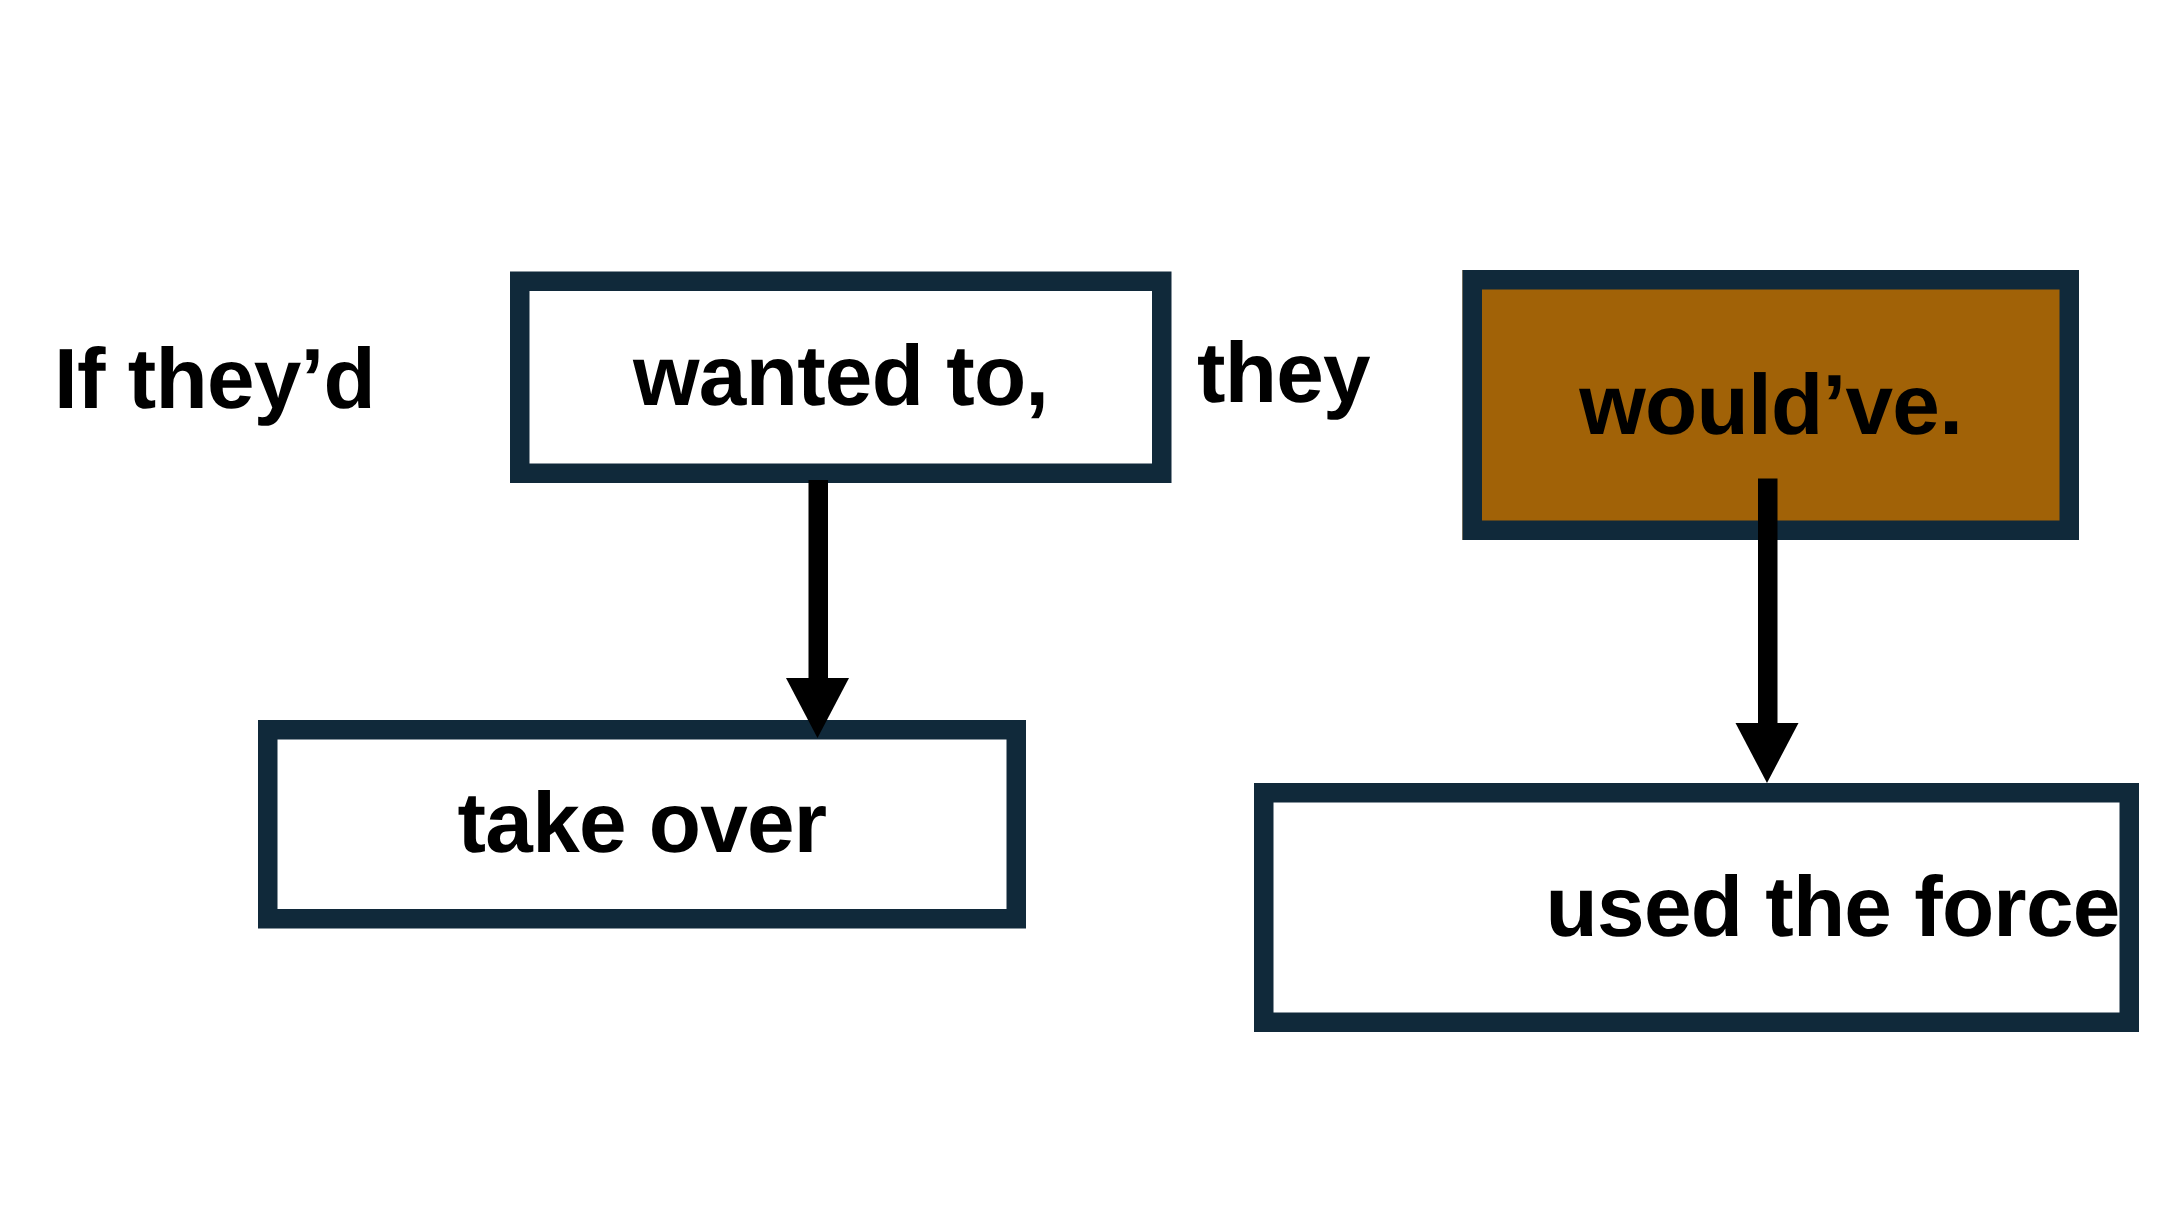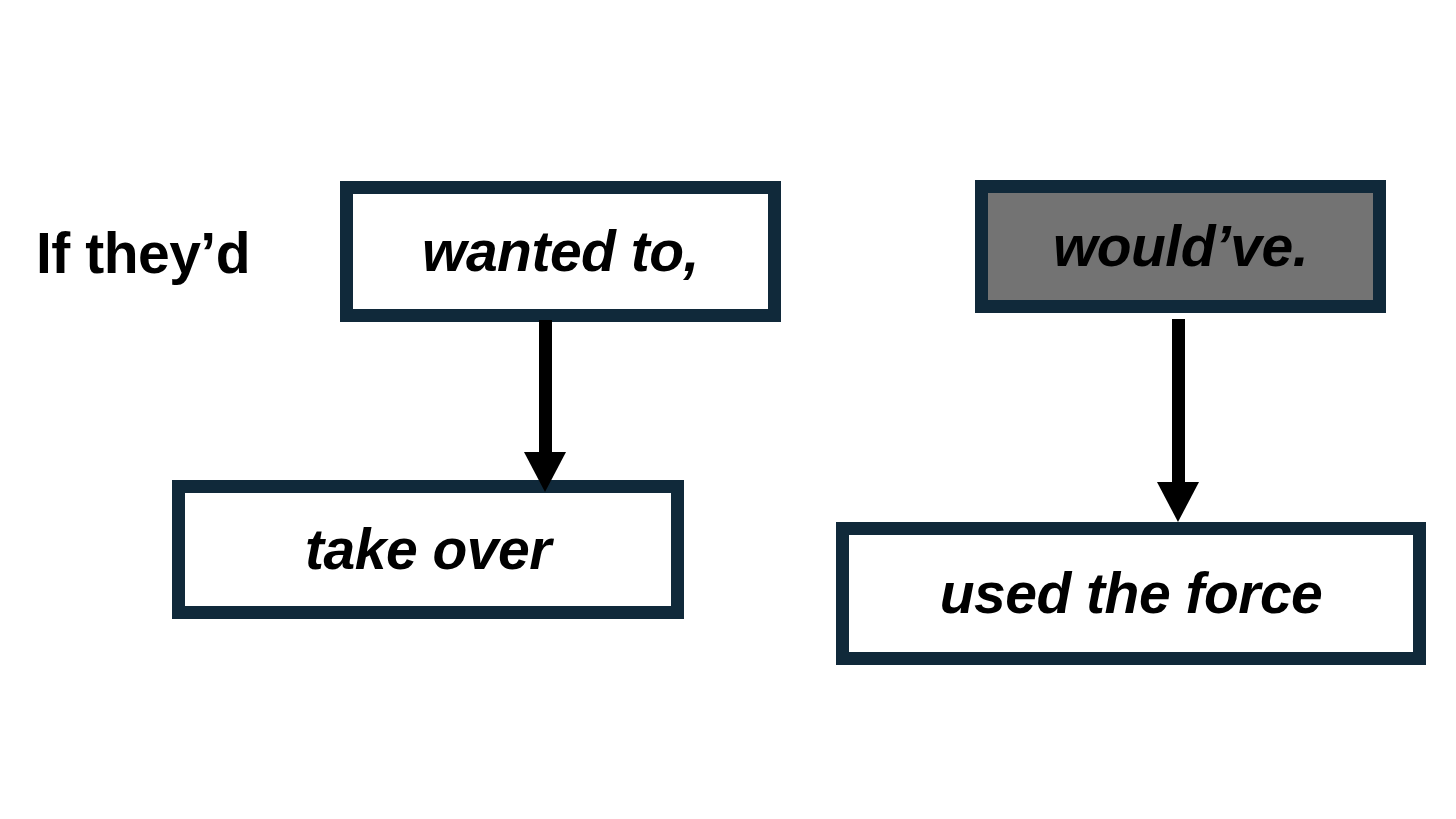--- a/index.html
+++ b/index.html
@@ -38,21 +38,20 @@
     display: flex;
     align-items: center;
     justify-content: center;
   }
   .chunk-box > .chunk-label {
     font-weight: bold;
     color: #000000;
     white-space: nowrap;
     line-height: 1;
     letter-spacing: -0.5px;
-    font-style: italic;
   }
 
   
   .arrow {
     position: absolute;
     overflow: visible;
   }
   .arrow-shaft {
     position: absolute;
     background: #000000;
@@ -69,34 +68,35 @@
     border-top-color: #000000;
   }
 </style>
 </head>
 <body>
 
 <div id="canvas" style="width: 1456px; height: 819px; background: rgb(255, 255, 255);">
 
   <div class="plain-text" id="plain-0" style="left: 36px; top: 225px; font-size: 57px; color: rgb(0, 0, 0);">If they’d</div>
 
+  <div class="plain-text" id="plain-1" style="left: 798px; top: 221px; font-size: 57px; color: rgb(0, 0, 0);">they</div>
 
   <div class="chunk-box" id="box-0" style="left: 340px; top: 181px; width: 441px; height: 141px; border-width: 13px; border-color: rgb(16, 41, 58); background: rgb(255, 255, 255);">
     <span class="chunk-label" style="font-size: 57px; color: rgb(0, 0, 0);">wanted to,</span>
   </div>
 
-  <div class="chunk-box" id="box-1" style="left: 975px; top: 180px; width: 411px; height: 133px; border-width: 13px; border-color: rgb(16, 41, 58); background: #737373;">
+  <div class="chunk-box" id="box-1" style="left: 975px; top: 180px; width: 411px; height: 180px; border-width: 13px; border-color: rgb(16, 41, 58); background: #a16207;">
     <span class="chunk-label" style="font-size: 57px; color: rgb(0, 0, 0);">would’ve.</span>
   </div>
 
   <div class="chunk-box" id="box-2" style="left: 172px; top: 480px; width: 512px; height: 139px; border-width: 13px; border-color: rgb(16, 41, 58); background: rgb(255, 255, 255);">
     <span class="chunk-label" style="font-size: 57px; color: rgb(0, 0, 0);">take over</span>
   </div>
 
-  <div class="chunk-box" id="box-3" style="left: 836px; top: 522px; width: 590px; height: 143px; border-width: 13px; border-color: rgb(16, 41, 58); background: rgb(255, 255, 255);">
+  <div class="chunk-box" id="box-3" style="left: 836px; top: 522px; width: 590px; height: 166px; border-width: 13px; border-color: rgb(16, 41, 58); background: rgb(255, 255, 255); justify-content: flex-end;">
     <span class="chunk-label" style="font-size: 57px; color: rgb(0, 0, 0);">used the force</span>
   </div>
 
   <div class="arrow" id="arrow-0" style="left: 524px; top: 320px; width: 42px; height: 172px;">
     <div class="arrow-shaft" style="left: 14.5px; top: 0px; width: 13px; height: 132px; background: rgb(0, 0, 0);"></div>
     <div class="arrow-head" style="left: 0px; top: 132px; border-left-width: 21px; border-right-width: 21px; border-top-width: 40px; border-top-color: rgb(0, 0, 0);"></div>
   </div>
 
   <div class="arrow" id="arrow-1" style="left: 1157px; top: 319px; width: 42px; height: 203px;">
     <div class="arrow-shaft" style="left: 14.5px; top: 0px; width: 13px; height: 163px; background: rgb(0, 0, 0);"></div>

